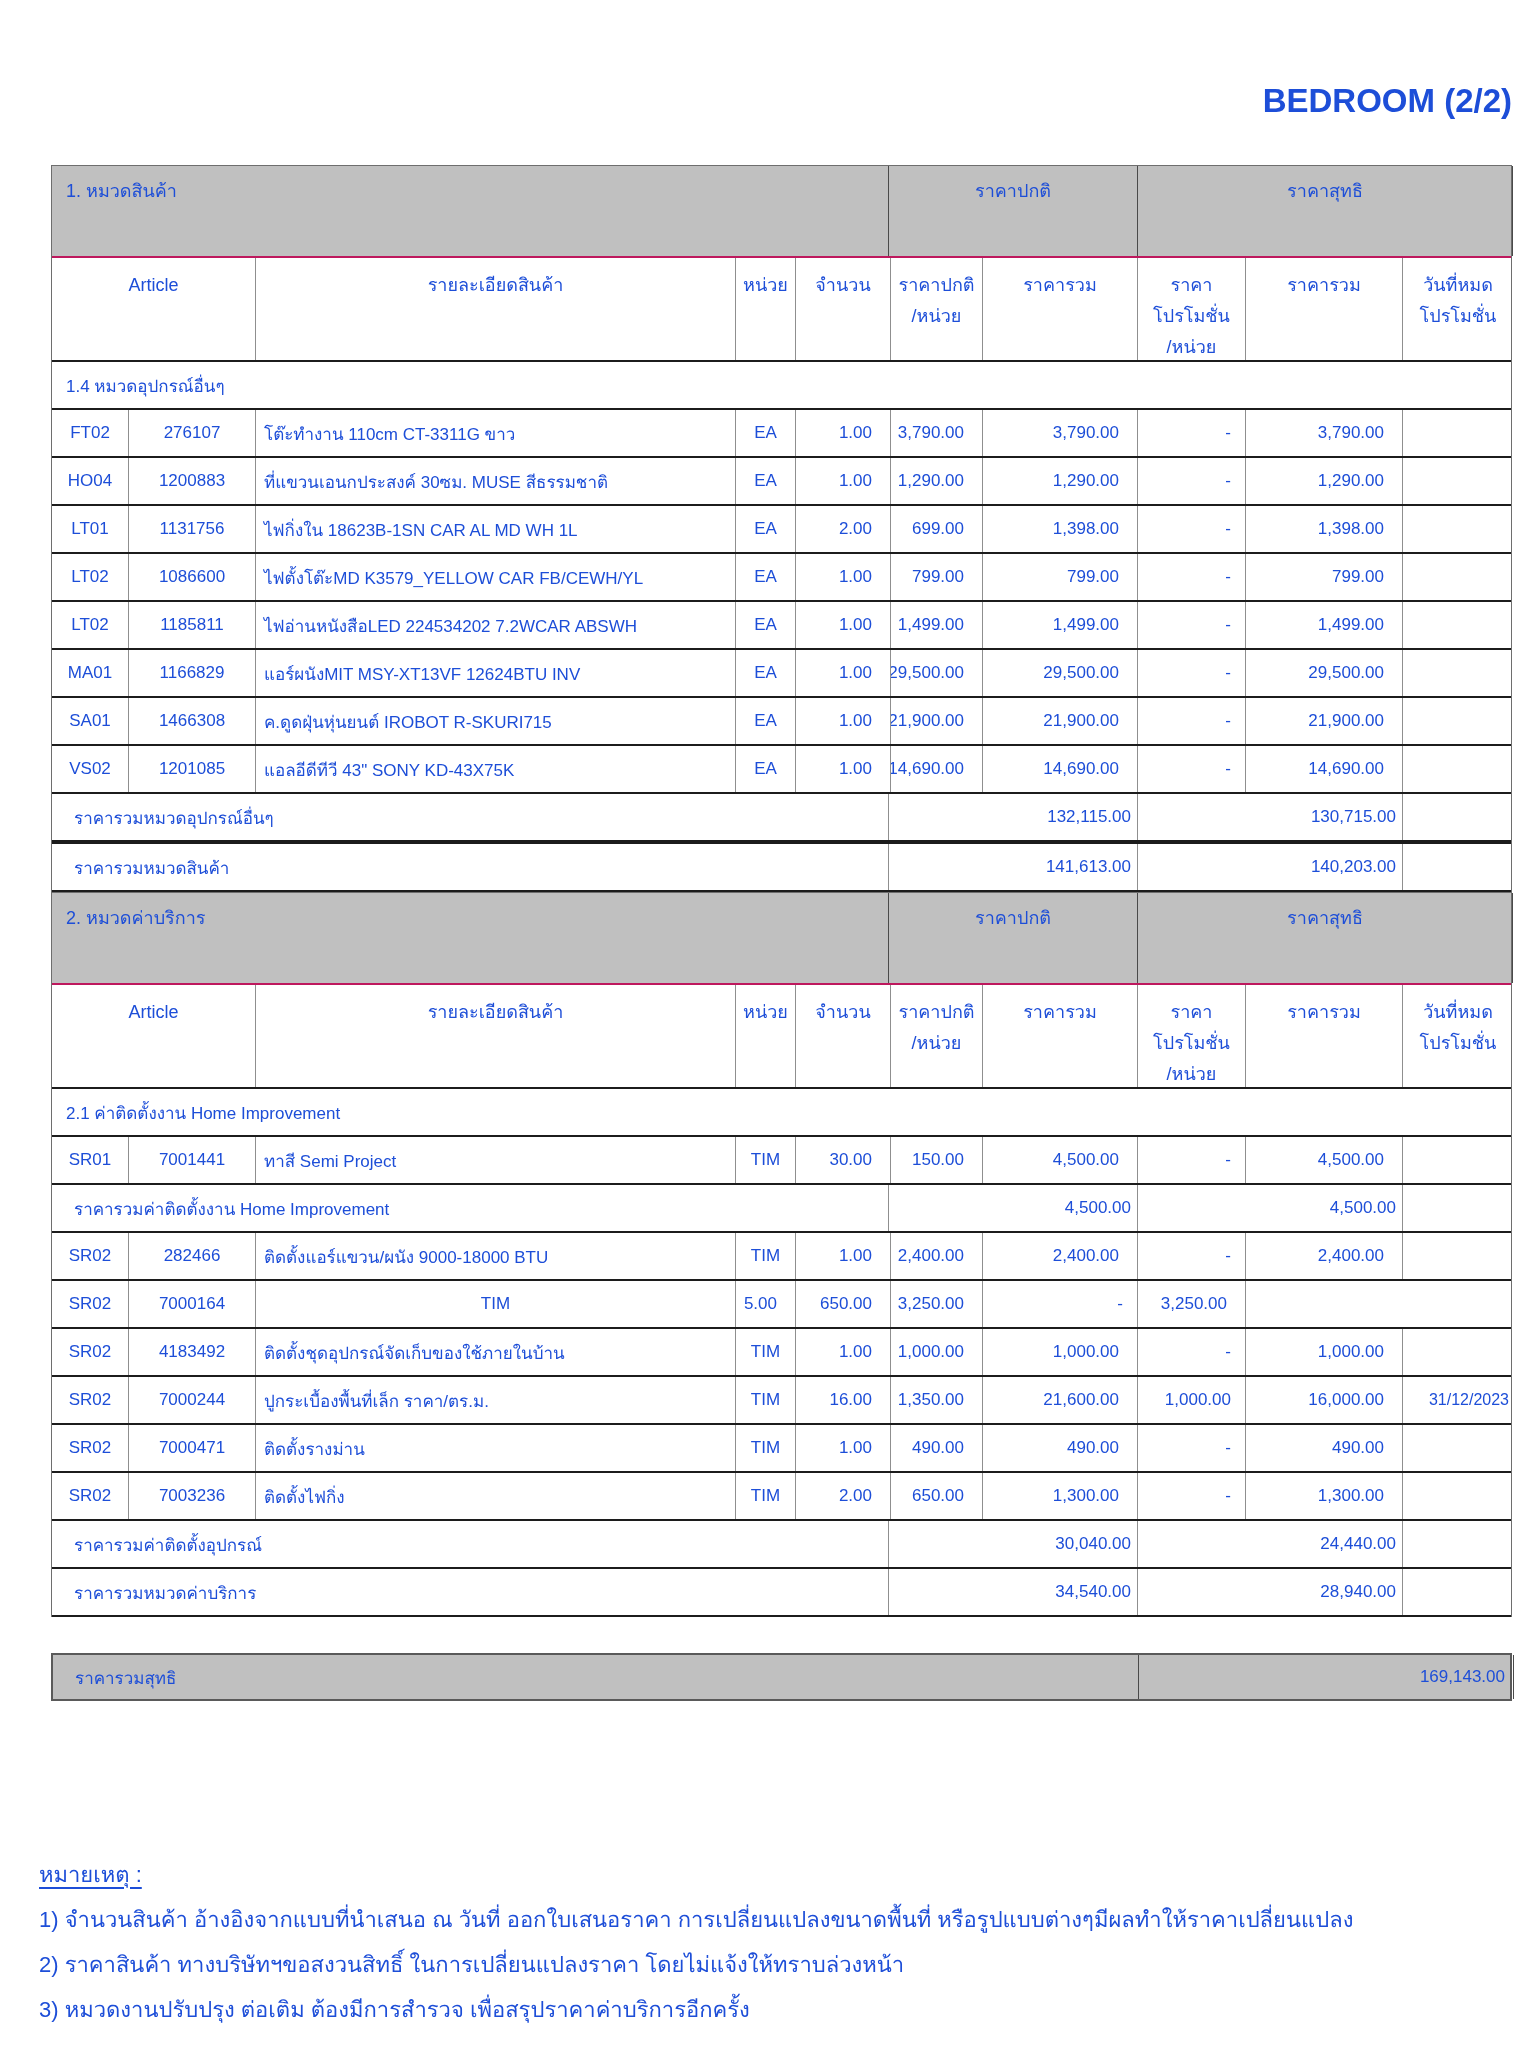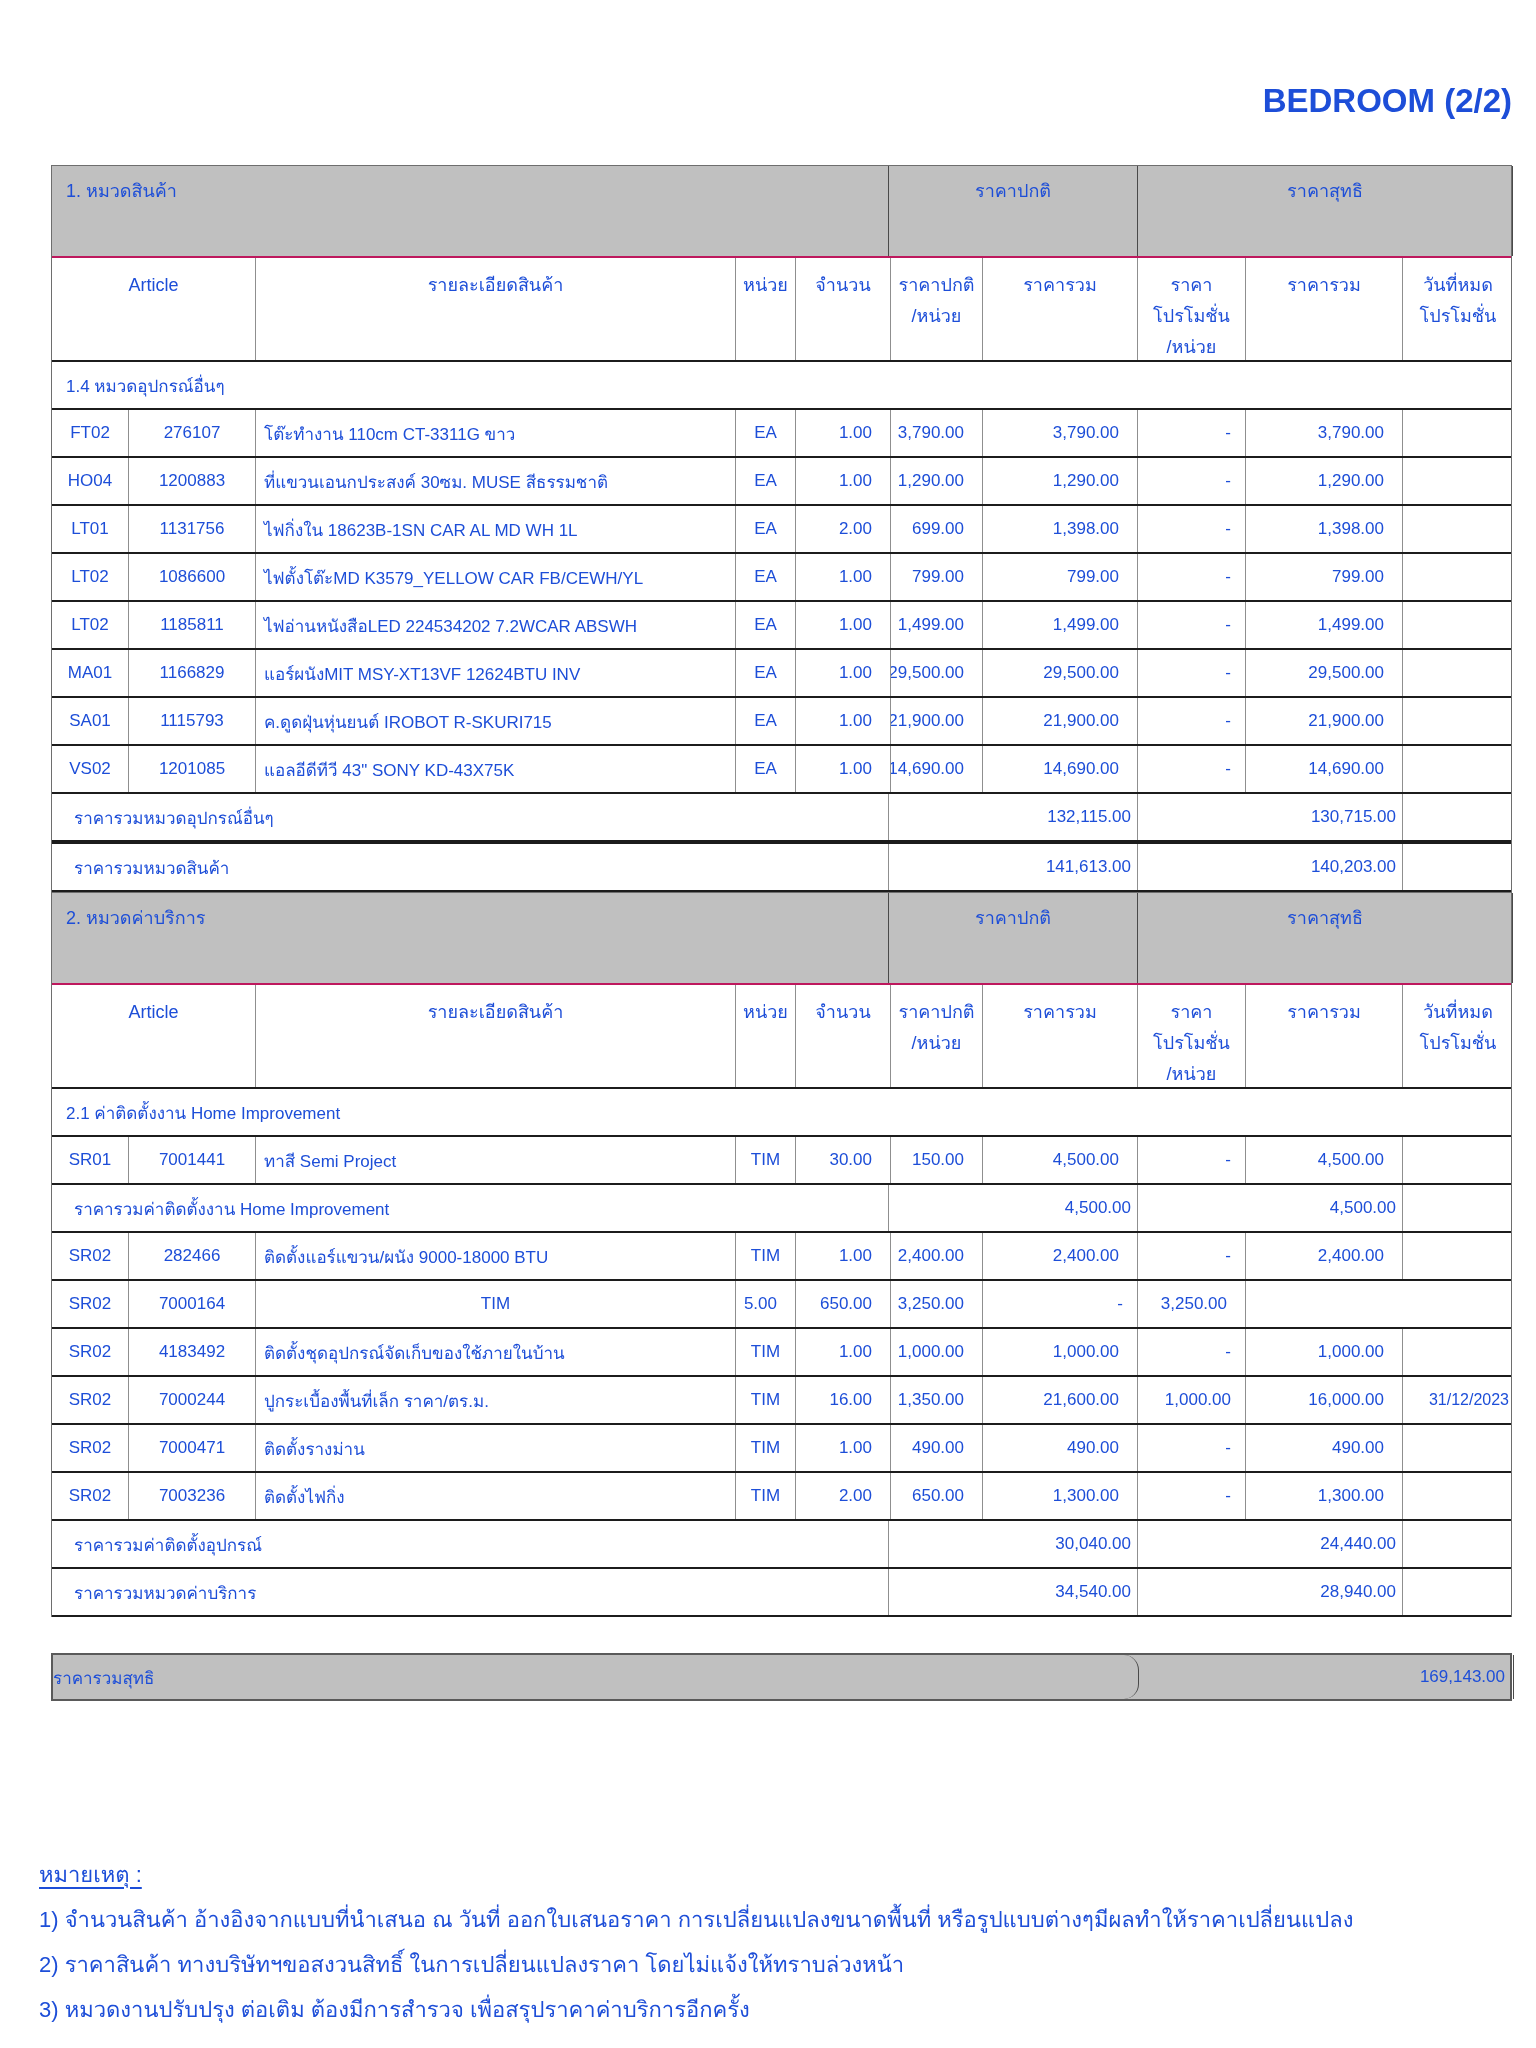--- a/index.html
+++ b/index.html
@@ -33,21 +33,21 @@
   .c-date{justify-content:flex-end;padding-right:4px;font-size:16px;}
   
   .st{grid-template-columns:837px 249px 265px 110px;height:46px;}
   .st.thick{border-top:2px solid #1c1c1c;}
   .st-label{padding-left:22px;}
   .st-v{justify-content:flex-end;padding-right:6px;}
   
   .grand{grid-template-columns:1086px 375px;height:44px;background:#c0c0c0;
          border:2px solid #5a5a5a;margin-top:36px;}
   .grand .cell{border-right:1px solid #4a4a4a;font-size:17px;}
-  .g-label{border-radius:15px;}
+  .g-label{padding-left:22px;}
   .g-value{justify-content:flex-end;padding-right:8px;}
   
   .notes{margin-top:156px;margin-left:-12px;white-space:nowrap;}
   .notes-h{font-size:22px;text-decoration:underline;text-underline-offset:5px;margin-bottom:14px;}
   .note-line{font-size:22px;margin-bottom:17px;line-height:28px;}
 </style>
 </head>
 <body>
 
 <div class="page">
@@ -148,21 +148,21 @@
             <div class="cell c-unit">EA</div>
             <div class="cell c-qty">1.00</div>
             <div class="cell c-num">29,500.00</div>
             <div class="cell c-num">29,500.00</div>
             <div class="cell c-promo">-</div>
             <div class="cell c-num">29,500.00</div>
             <div class="cell c-date last"></div>
           </div>
           <div class="row item">
             <div class="cell c-code">SA01</div>
-            <div class="cell c-art">1115793</div>
+            <div class="cell c-art">1466308</div>
             <div class="cell c-desc">ค.ดูดฝุ่นหุ่นยนต์ IROBOT R-SKURI715</div>
             <div class="cell c-unit">EA</div>
             <div class="cell c-qty">1.00</div>
             <div class="cell c-num">21,900.00</div>
             <div class="cell c-num">21,900.00</div>
             <div class="cell c-promo">-</div>
             <div class="cell c-num">21,900.00</div>
             <div class="cell c-date last"></div>
           </div>
           <div class="row item">

